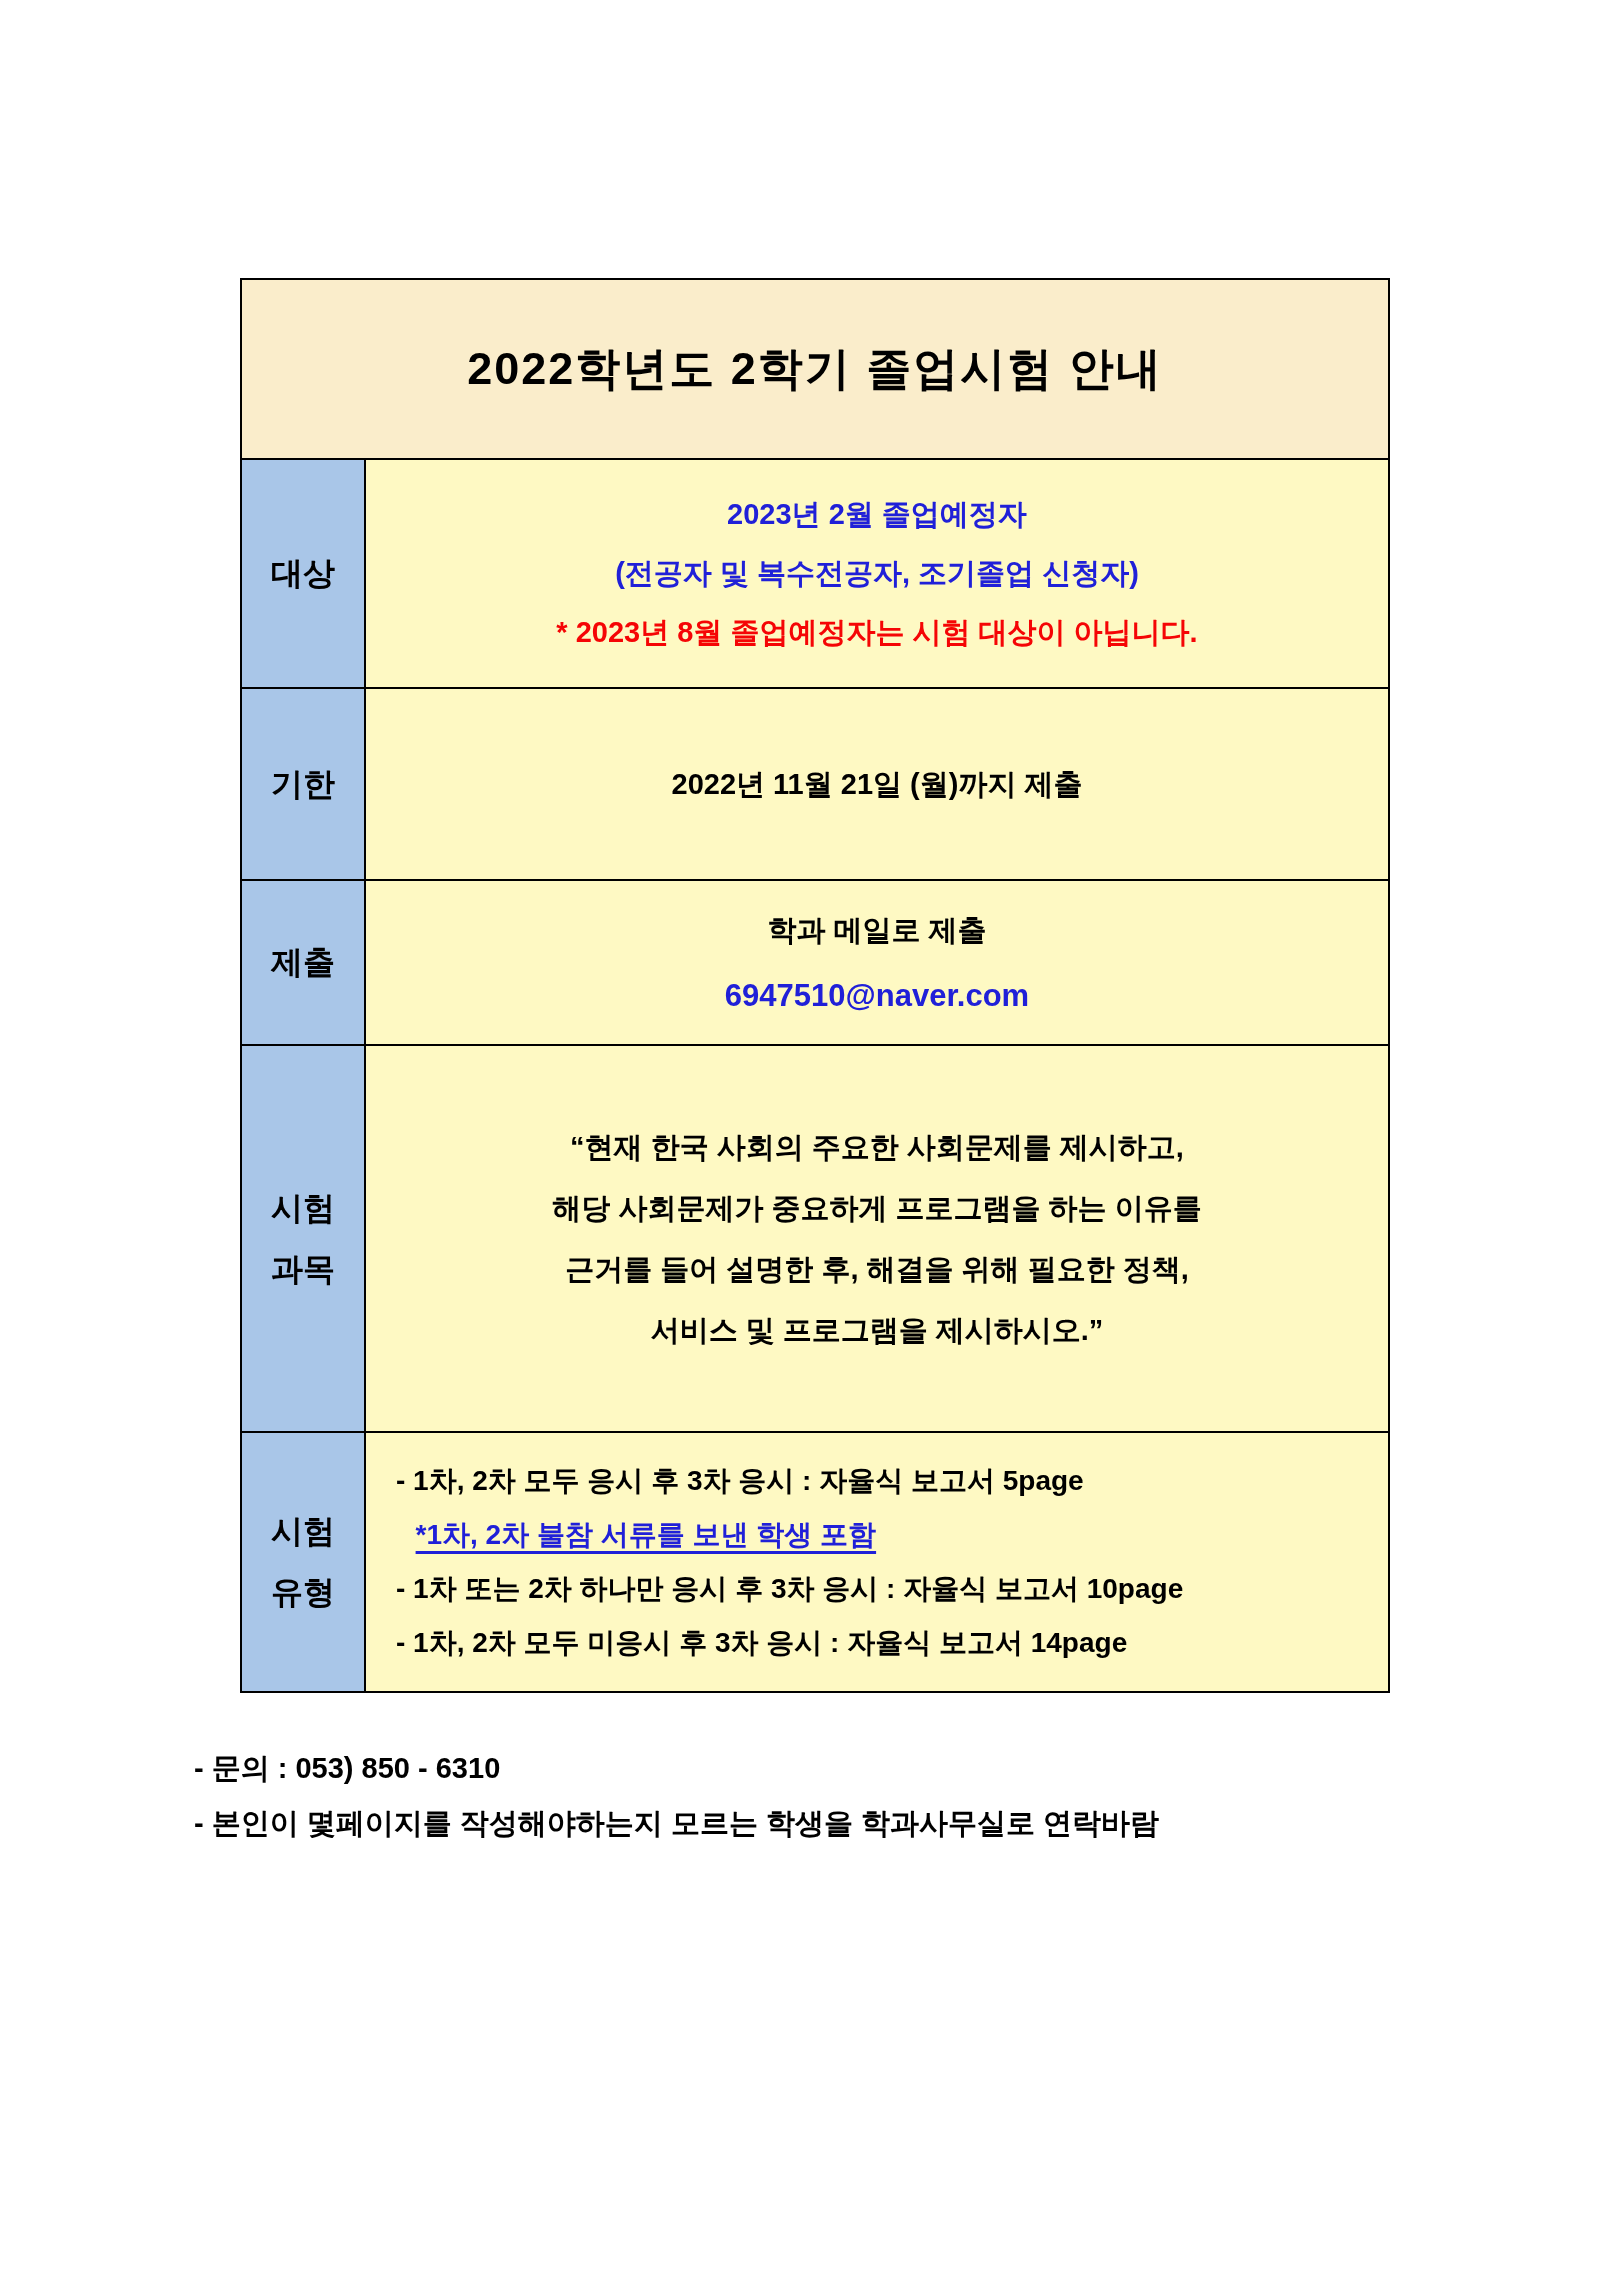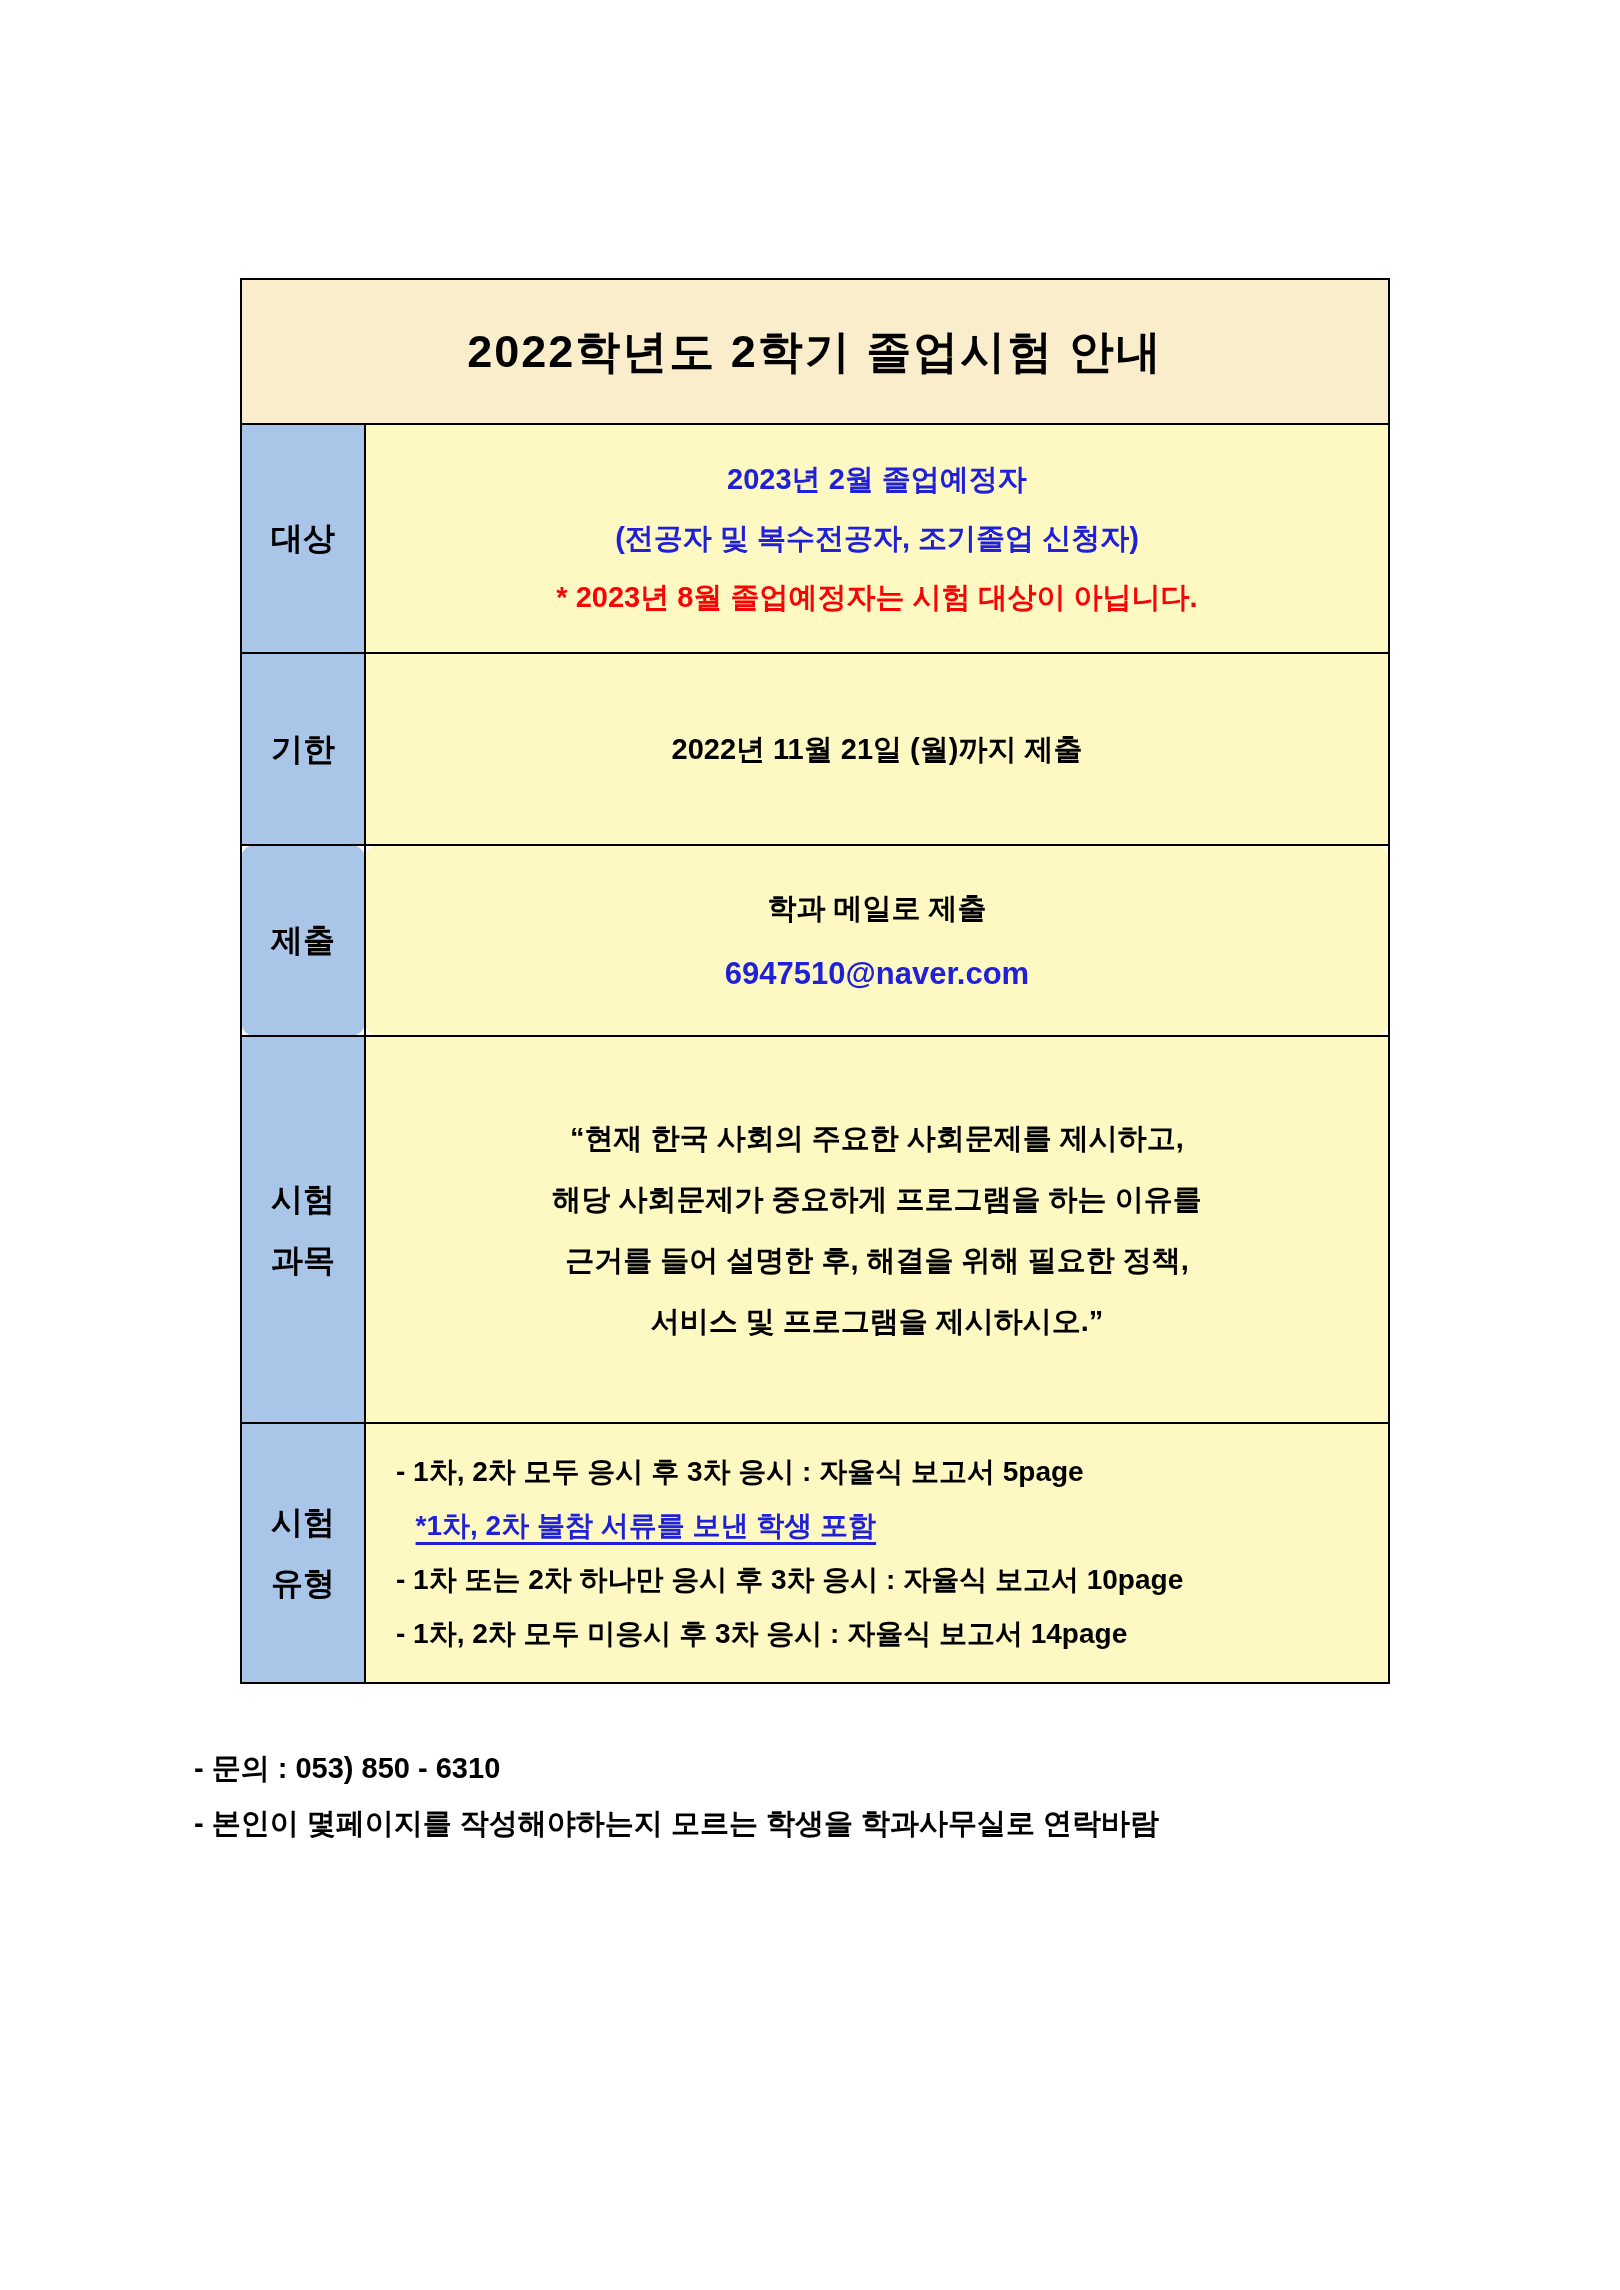--- a/index.html
+++ b/index.html
@@ -32,21 +32,21 @@
 
   table.doc-table td {
     border: 2px solid var(--border, #000000);
     vertical-align: middle;
   }
 
   col.label-col   { width: 124px; }
   col.content-col { width: 1024px; }
 
   .title-cell {
-    height: 145px;
+    height: 180px;
     background: var(--title-bg, #faedcb);
     text-align: center;
     font-size: 45px;
     letter-spacing: 2px;
   }
 
   .label-cell {
     background: var(--label-bg, #a9c6e8);
     text-align: center;
     font-size: 32px;
@@ -56,21 +56,21 @@
 
   .content-cell {
     background: #fef9c3;
     text-align: center;
     font-size: 29px;
     line-height: 59px;
   }
 
   .row-target  td { height: 229px; }
   .row-due     td { height: 192px; }
-  .row-submit  td { height: 191px; border-radius: 14px; }
+  .row-submit  td { height: 165px; }
   .row-subject td { height: 387px; }
   .row-type    td { height: 260px; }
 
   .row-submit  .content-cell { line-height: 65px; }
   .row-subject .content-cell { line-height: 61px; }
 
   .row-type .content-cell {
     text-align: left;
     padding-left: 30px;
     font-size: 28px;

